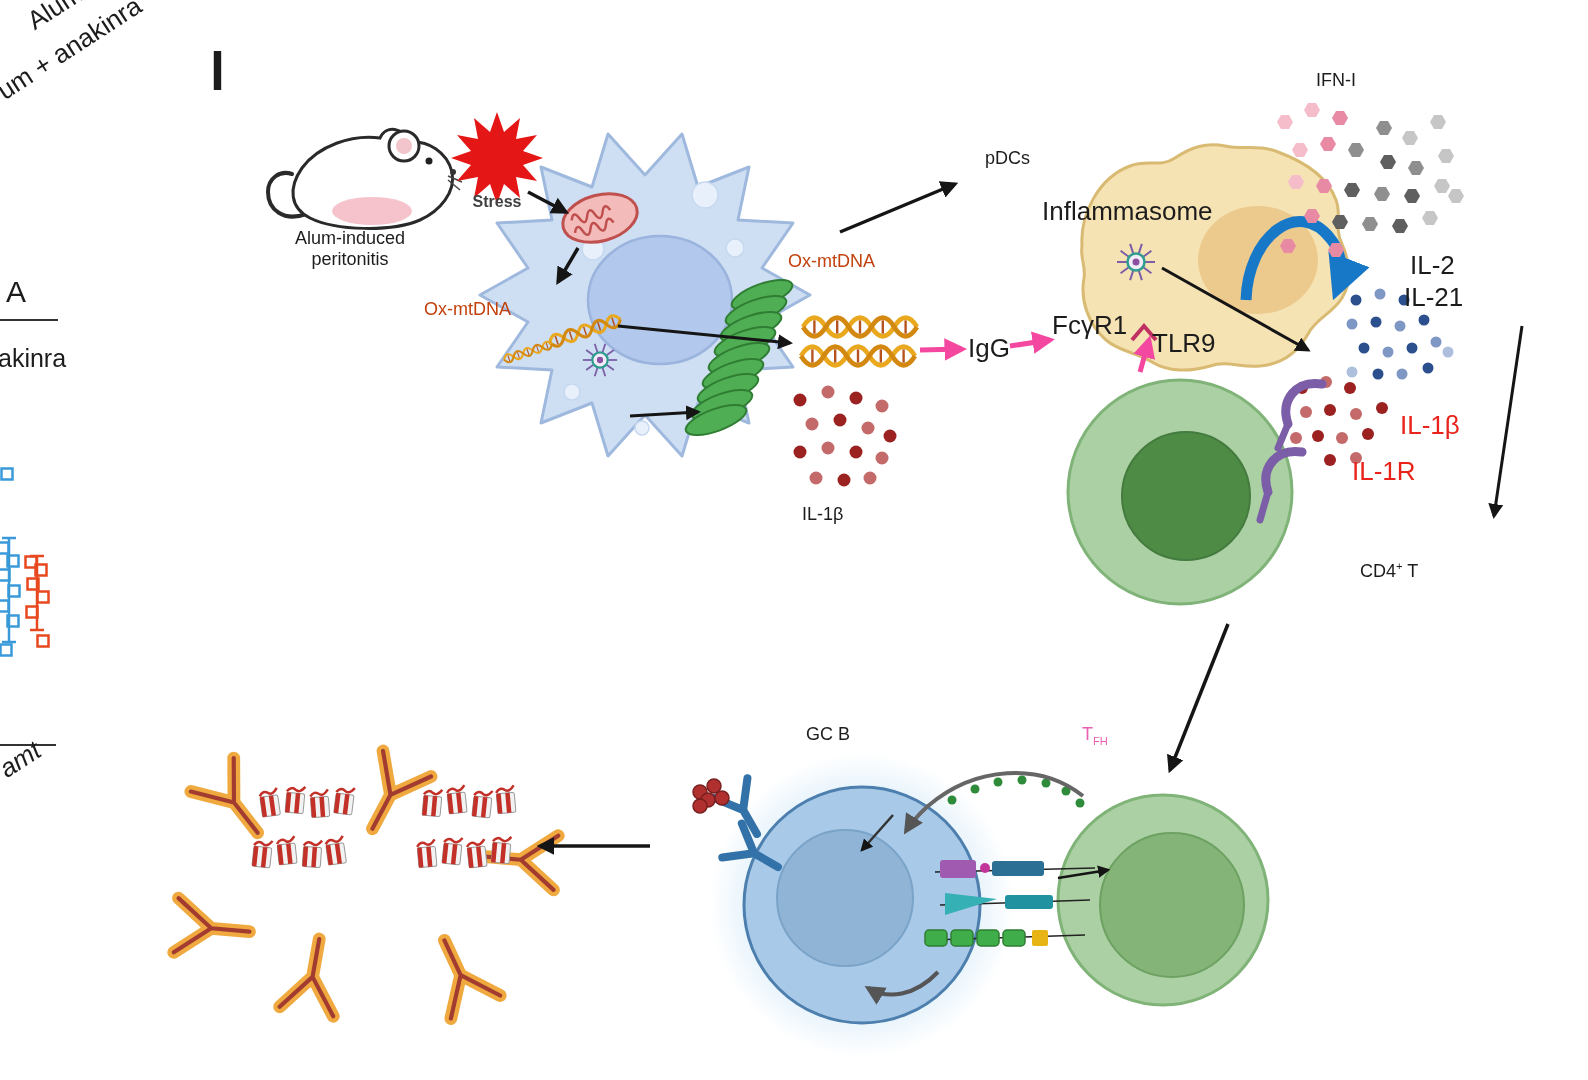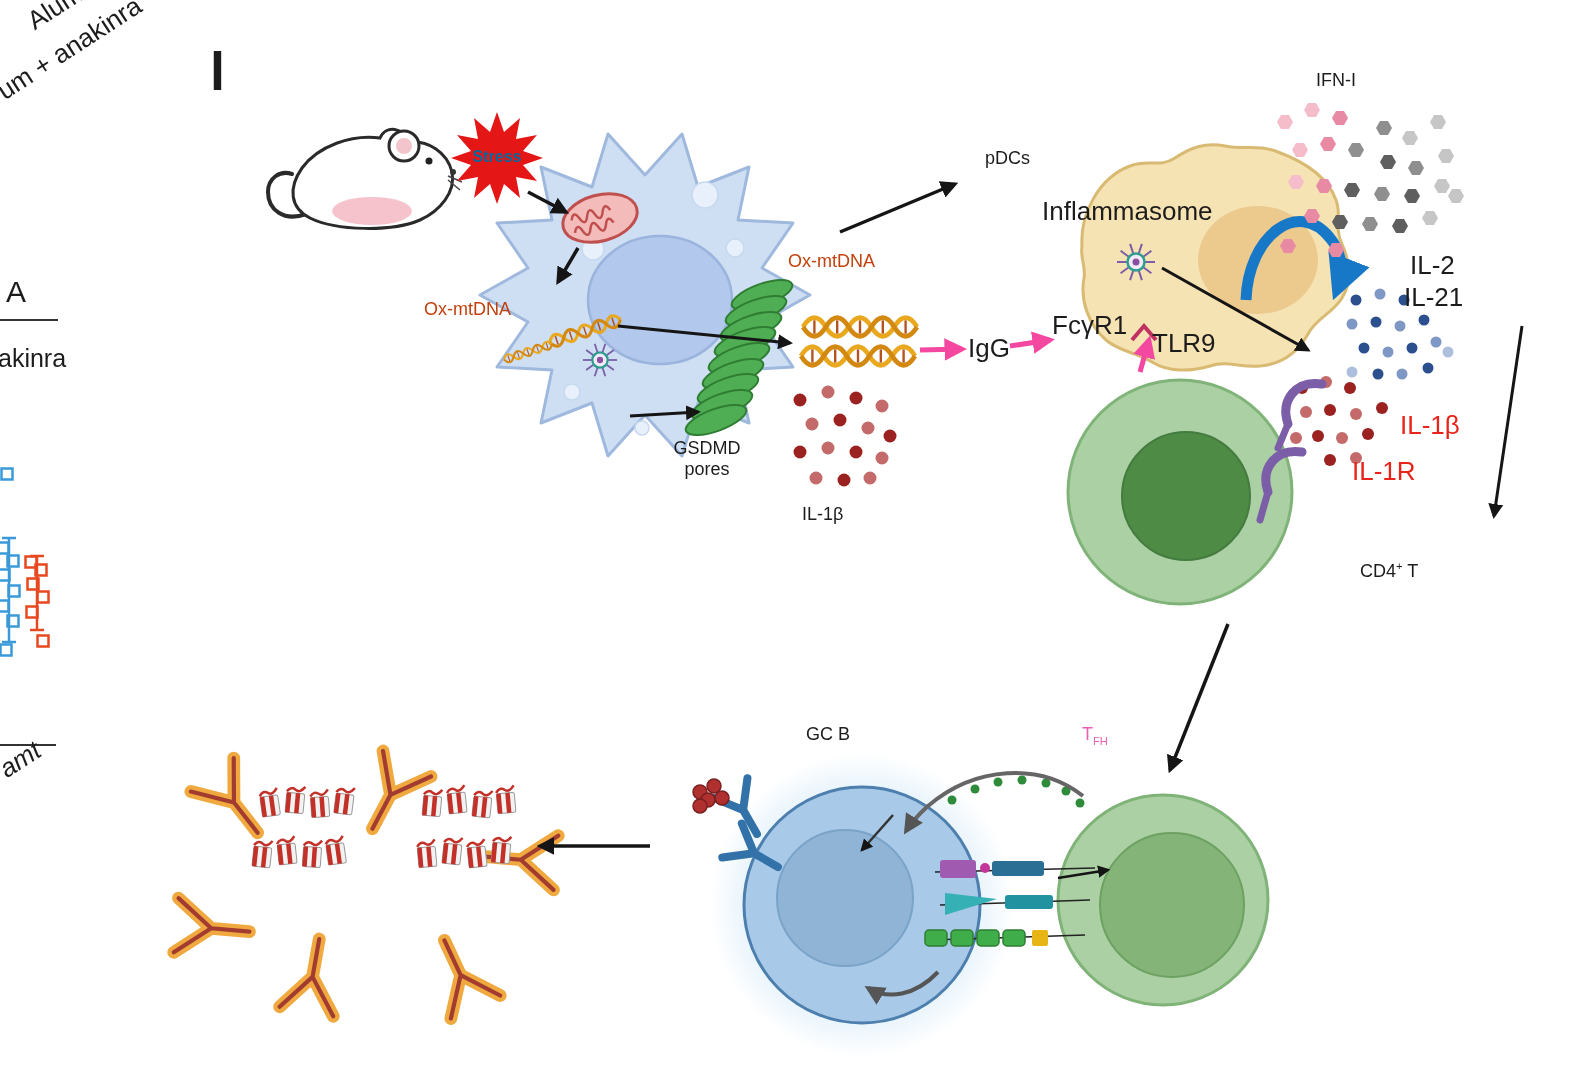--- a/index.html
+++ b/index.html
@@ -8,21 +8,21 @@
   svg.art{position:absolute;left:0;top:0;}
   .lbl{position:absolute;font-size:18px;line-height:1.18;color:#1c1c1c;white-space:pre-line;}
   .c{text-align:center;}
   .sm{font-size:26px;}
   .ored{color:#c2410c;}
   .red{color:#e8231a;}
   .pink{color:#ea5fb1;}
   .panel{font-size:54px;font-weight:800;}
   .rot{transform:rotate(-33deg);transform-origin:left center;}
   .it{font-style:italic;}
-  .stress-txt{font-size:16px;font-weight:700;color:#0369a1;}
+  .stress-txt{font-size:16px;font-weight:700;color:#404040;margin-top:45px;}
   sup{font-size:0.62em;}
   sub{font-size:0.62em;text-align:center;}
 </style>
 </head>
 <body>
 
 <div class="stage">
 
 <svg class="art" width="1588" height="1080" viewBox="0 0 1588 1080">
   <defs>
@@ -417,23 +417,23 @@
 
 <div class="lbl panel" style="left:210px;top:40px">l</div>
 
 <div class="lbl rot sm" style="left:30px;top:8px">Alum</div>
 <div class="lbl rot sm" style="left:0px;top:78px">um + anakinra</div>
 <div class="lbl" style="left:6px;top:274px;font-size:30px">A</div>
 <div class="lbl" style="left:-2px;top:344px;font-size:25px">akinra</div>
 <div class="lbl rot it sm" style="left:2px;top:756px">amt</div>
 
 <div class="lbl stress-txt c" style="left:462px;top:148px;width:70px">Stress</div>
+<div class="lbl c" style="left:235px;top:228px;width:230px">Alum-induced
+peritonitis</div>
 <div class="lbl ored" style="left:424px;top:299px">Ox-mtDNA</div>
-<div class="lbl c" style="left:642px;top:438px;width:130px">GSDMD
-pores</div>
 <div class="lbl" style="left:802px;top:504px">IL-1β</div>
 <div class="lbl ored" style="left:788px;top:251px">Ox-mtDNA</div>
 <div class="lbl" style="left:985px;top:148px">pDCs</div>
 <div class="lbl sm" style="left:968px;top:333px">IgG</div>
 <div class="lbl sm" style="left:1052px;top:310px">FcγR1</div>
 <div class="lbl sm" style="left:1042px;top:196px">Inflammasome</div>
 <div class="lbl sm" style="left:1152px;top:328px">TLR9</div>
 <div class="lbl" style="left:1316px;top:70px">IFN-I</div>
 <div class="lbl sm" style="left:1410px;top:250px">IL-2</div>
 <div class="lbl sm" style="left:1404px;top:282px">IL-21</div>

